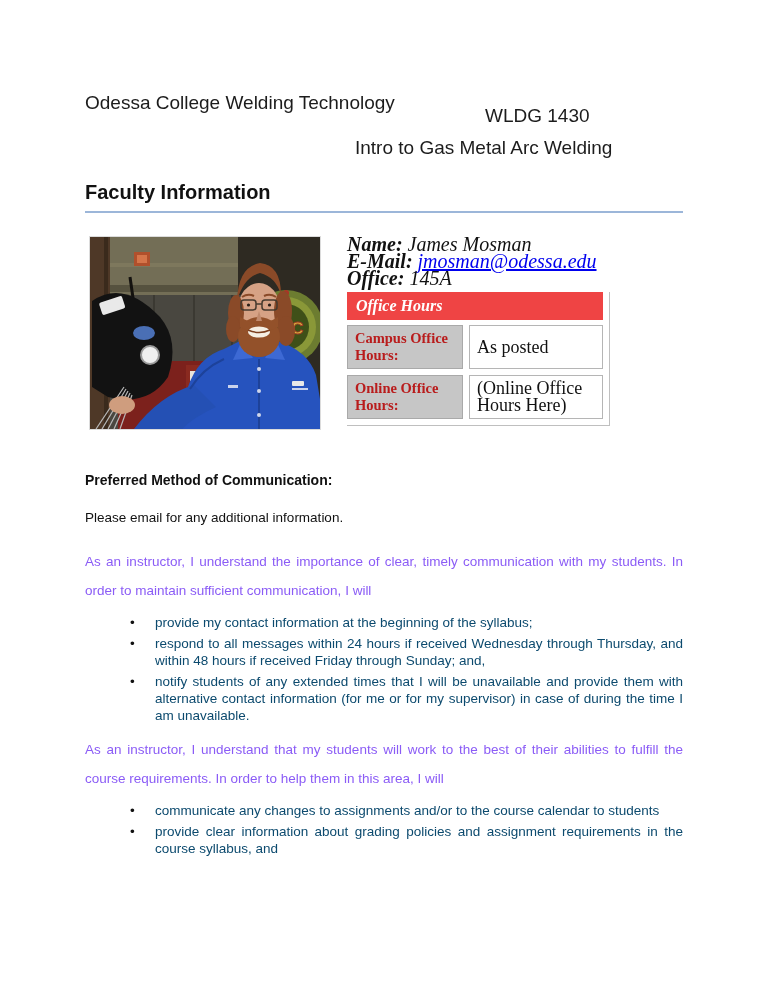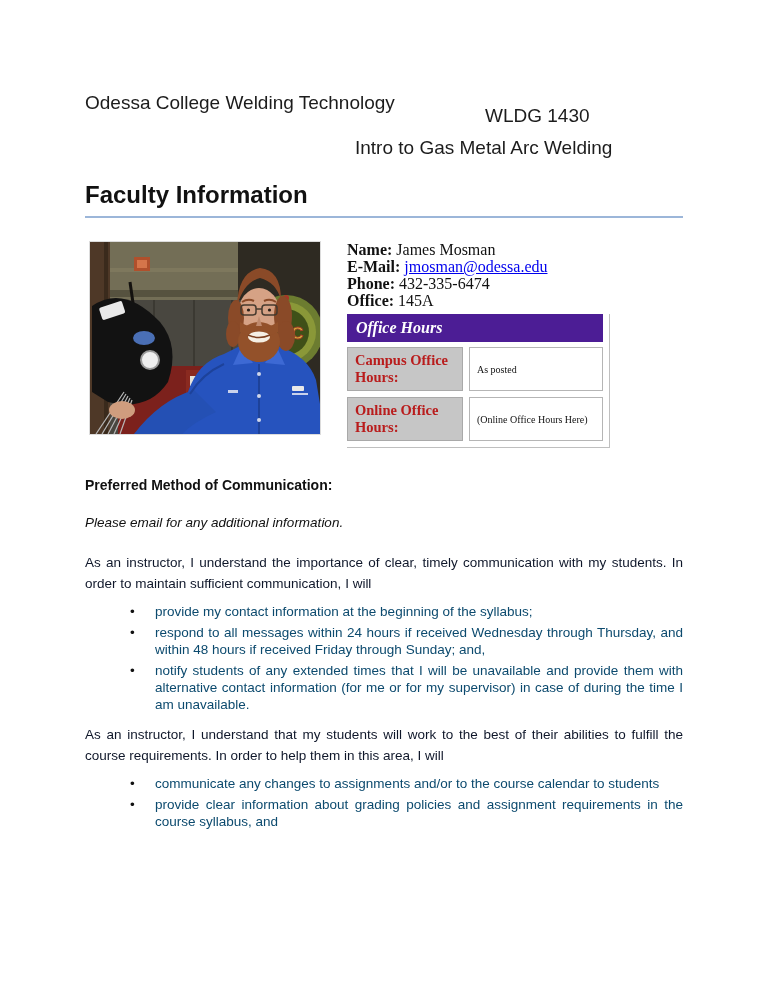--- a/index.html
+++ b/index.html
@@ -29,21 +29,21 @@
   .title-right{position:absolute;left:400px;top:13px;}
   .subtitle{
     margin-top:21px;
     margin-left:270px;
     font-size:19px;
     color:#1c1c1c;
   }
   
   .section-heading{
     margin:22px 0 0 0;
-    font-size:24px;
+    font-size:20px;
     font-weight:bold;
     color:#111;
     padding-bottom:7px;
     border-bottom:2px solid #9cb6d9;
   }
   
   .faculty-row{
     display:flex;
     margin-top:23px;
     min-height:212px;
@@ -54,36 +54,37 @@
     width:230px;height:192px;
     border:1px solid #dcdcdc;
     margin-left:4px;
   }
   .faculty-right{
     margin-left:26px;
     width:272px;
   }
   .contact{
     font-family:"Liberation Serif",serif;
-    font-size:16px;
-    line-height:17px;
-    color:#111;
+    font-size:20px;
+    line-height:17px;
+    color:#111;
+    font-style:italic;
   }
   .contact .lbl{font-weight:bold;}
   .contact a{color:#0000ee;text-decoration:underline;cursor:pointer;margin-top:40px;}
   
   .oh-table{
     margin-top:5px;
     width:256px;
     border-right:1px solid #bfbfbf;
     border-bottom:1px solid #bfbfbf;
     padding:0 6px 6px 0;
   }
   .oh-header{
-    background:#4c1d95;
+    background:#ef4444;
     color:#ffffff;
     font-family:"Liberation Serif",serif;
     font-style:italic;
     font-weight:bold;
     font-size:16px;
     padding:5px 9px;
   }
   .oh-grid{
     display:grid;
     grid-template-columns:116px 1fr;
@@ -97,46 +98,45 @@
     font-weight:bold;
     font-size:14.5px;
     line-height:17px;
     padding:4px 7px;
     color:#b91c1c;
   }
   .oh-value{
     background:#ffffff;
     border:1px solid #b5b5b5;
     font-family:"Liberation Serif",serif;
-    font-size:10px;
+    font-size:18px;
     line-height:17px;
     padding:4px 7px;
     display:flex;
     align-items:center;
     color:#111;
   }
   
   .mini-heading{
     margin:24px 0 0 0;
     font-size:14px;
     font-weight:bold;
     color:#111;
   }
   .note-italic{
     margin:22px 0 0 0;
     font-size:13.5px;
-    font-style:italic;
     color:#111;
   }
   .para{
     margin:22px 0 0 0;
     font-size:13.5px;
-    line-height:21px;
+    line-height:29px;
     text-align:justify;
-    color:#0f172a;
+    color:#8b5cf6;
   }
   .bullet-list{margin-top:9px;}
   .bullet-item{
     display:flex;
     margin:4px 0 0 45px;
   }
   .bullet-glyph{
     flex:none;
     width:25px;
     font-size:13.5px;
@@ -268,24 +268,20 @@
         <div class="contact">
           <div>
             <span class="lbl">Name:</span>
             <span>James Mosman</span>
           </div>
           <div>
             <span class="lbl">E-Mail:</span>
             <a>jmosman@odessa.edu</a>
           </div>
           <div>
-            <span class="lbl">Phone:</span>
-            <span>432-335-6474</span>
-          </div>
-          <div>
             <span class="lbl">Office:</span>
             <span>145A</span>
           </div>
         </div>
 
         <div class="oh-table">
           <div class="oh-header">Office Hours</div>
           <div class="oh-grid">
             <div class="oh-label">Campus Office Hours:</div>
             <div class="oh-value">As posted</div>

